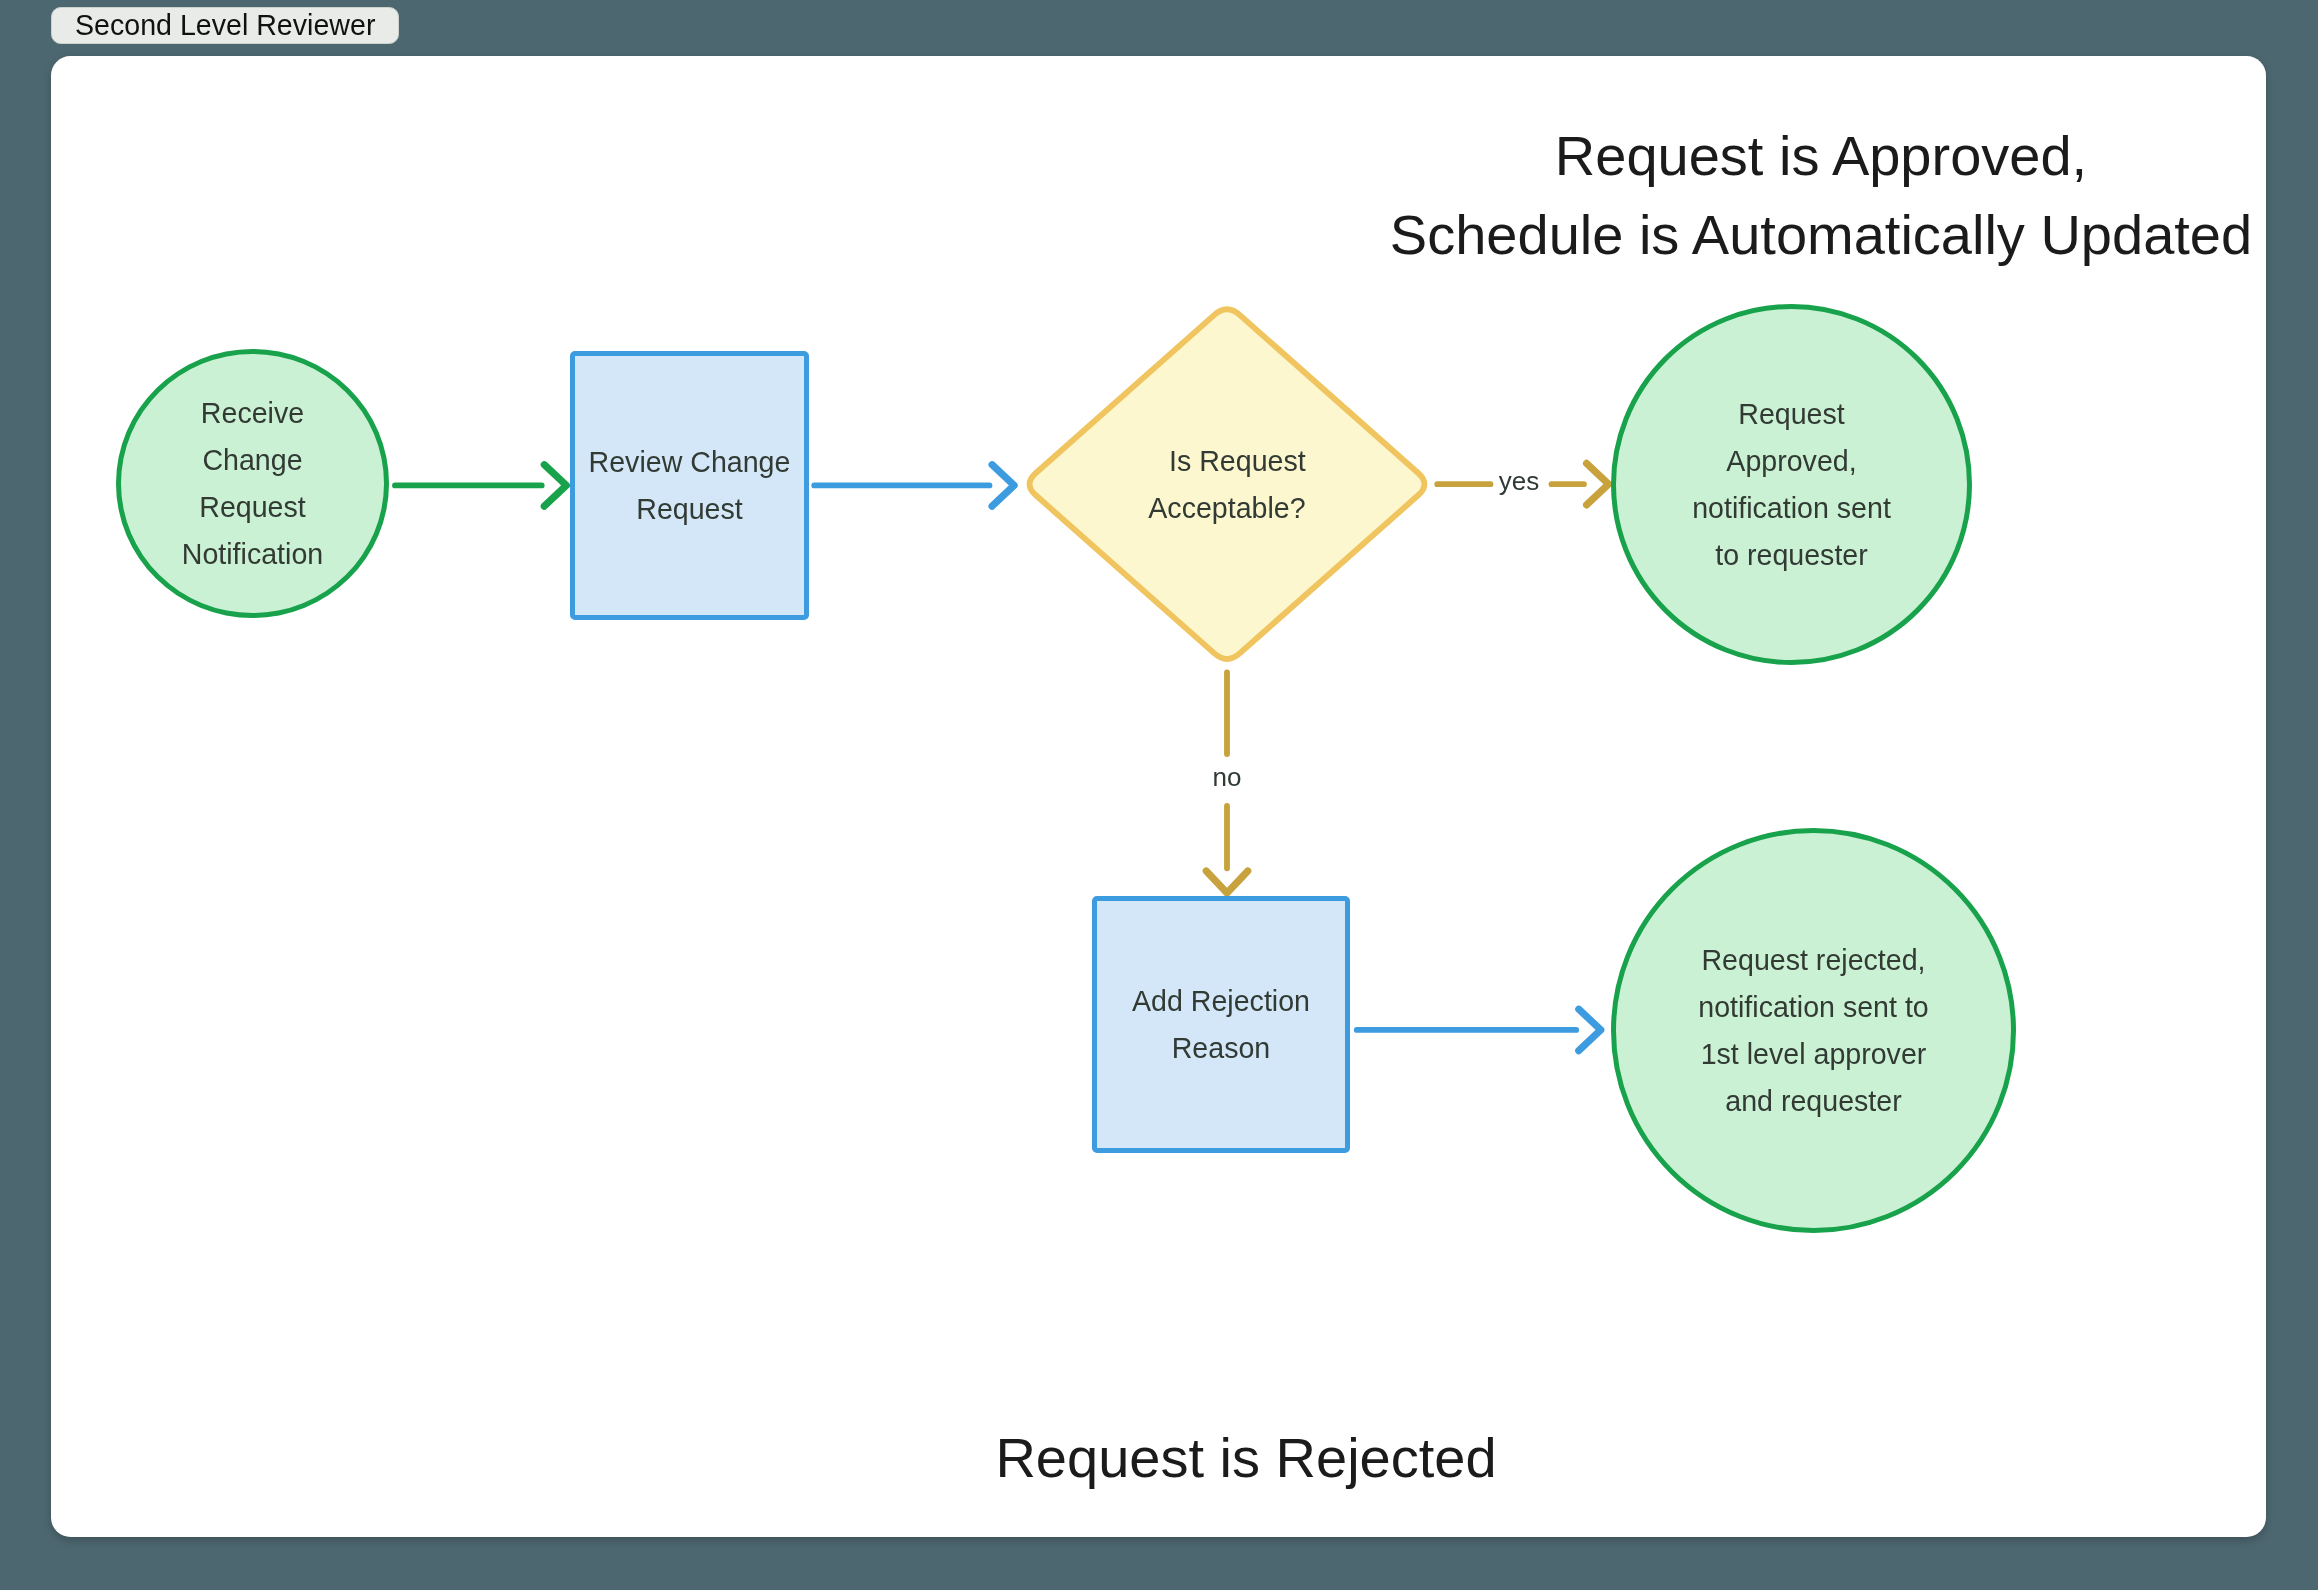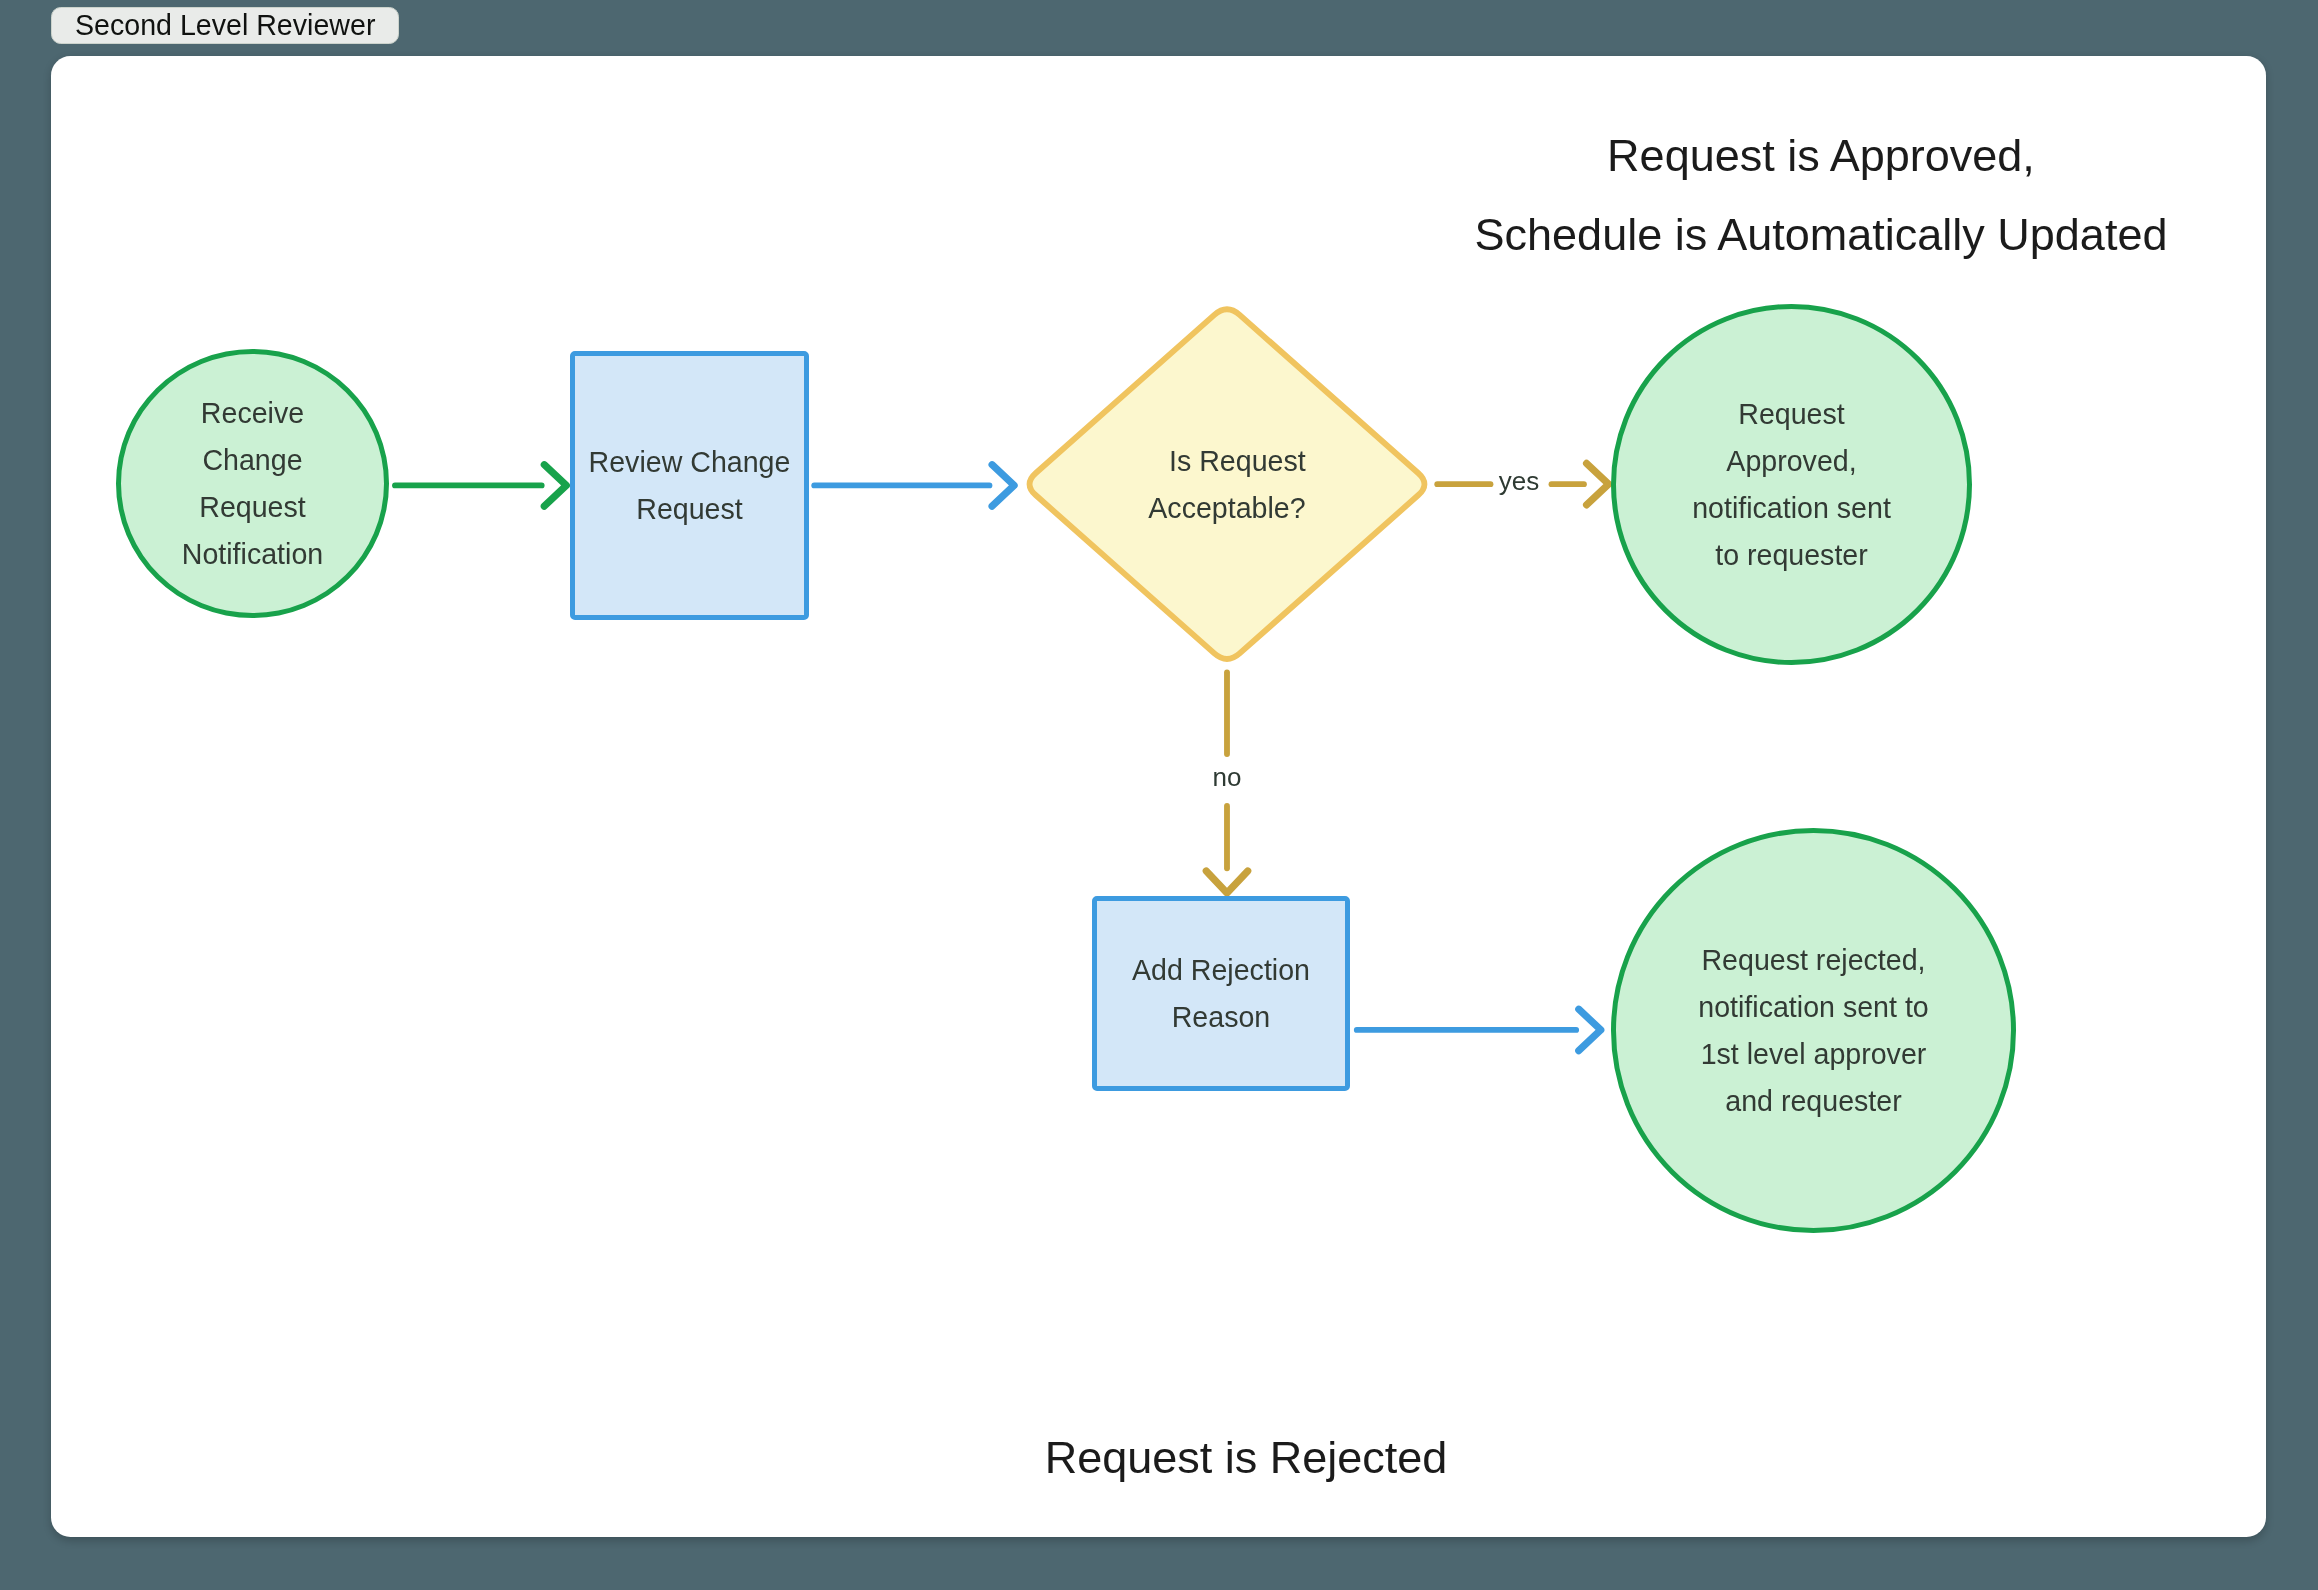--- a/index.html
+++ b/index.html
@@ -69,21 +69,21 @@
     border-radius: 50%;
   }
   .node.process {
     background: #d3e7f8;
     border: 5.2px solid #3d9be0;
     border-radius: 5px;
   }
   .node-receive   { left: 116px;  top: 349px;  width: 273px; height: 269px; }
   .node-review    { left: 570px;  top: 351px;  width: 239px; height: 269px; }
   .node-approved  { left: 1611px; top: 304px;  width: 361px; height: 361px; }
-  .node-addreject { left: 1092px; top: 896px; width: 258px; height: 195px; }
+  .node-addreject { left: 1092px; top: 896px; width: 258px; height: 257px; }
   .node-rejected  { left: 1611px; top: 828px; width: 405px; height: 405px; }
   .decision-label {
     position: absolute;
     left: 1023px;
     top: 437px;
     width: 408px;
     height: 95px;
     display: flex;
     align-items: center;
     justify-content: center;
@@ -102,21 +102,21 @@
     font-size: 26px;
     font-weight: 400;
   }
   .edge-label-yes { left: 1480px; top: 466px; }
   .edge-label-no  { left: 1188px; top: 762px; }
   .caption {
     position: absolute;
     width: 922px;
     text-align: center;
     color: #1b1b1b;
-    font-size: 45px;
+    font-size: 56px;
     line-height: 79px;
     font-weight: 500;
     white-space: pre-line;
   }
   .caption-approved { left: 1360px; top: 116px; }
   .caption-rejected { left: 785px; top: 1418px; }
 </style>
 </head>
 <body>
 

